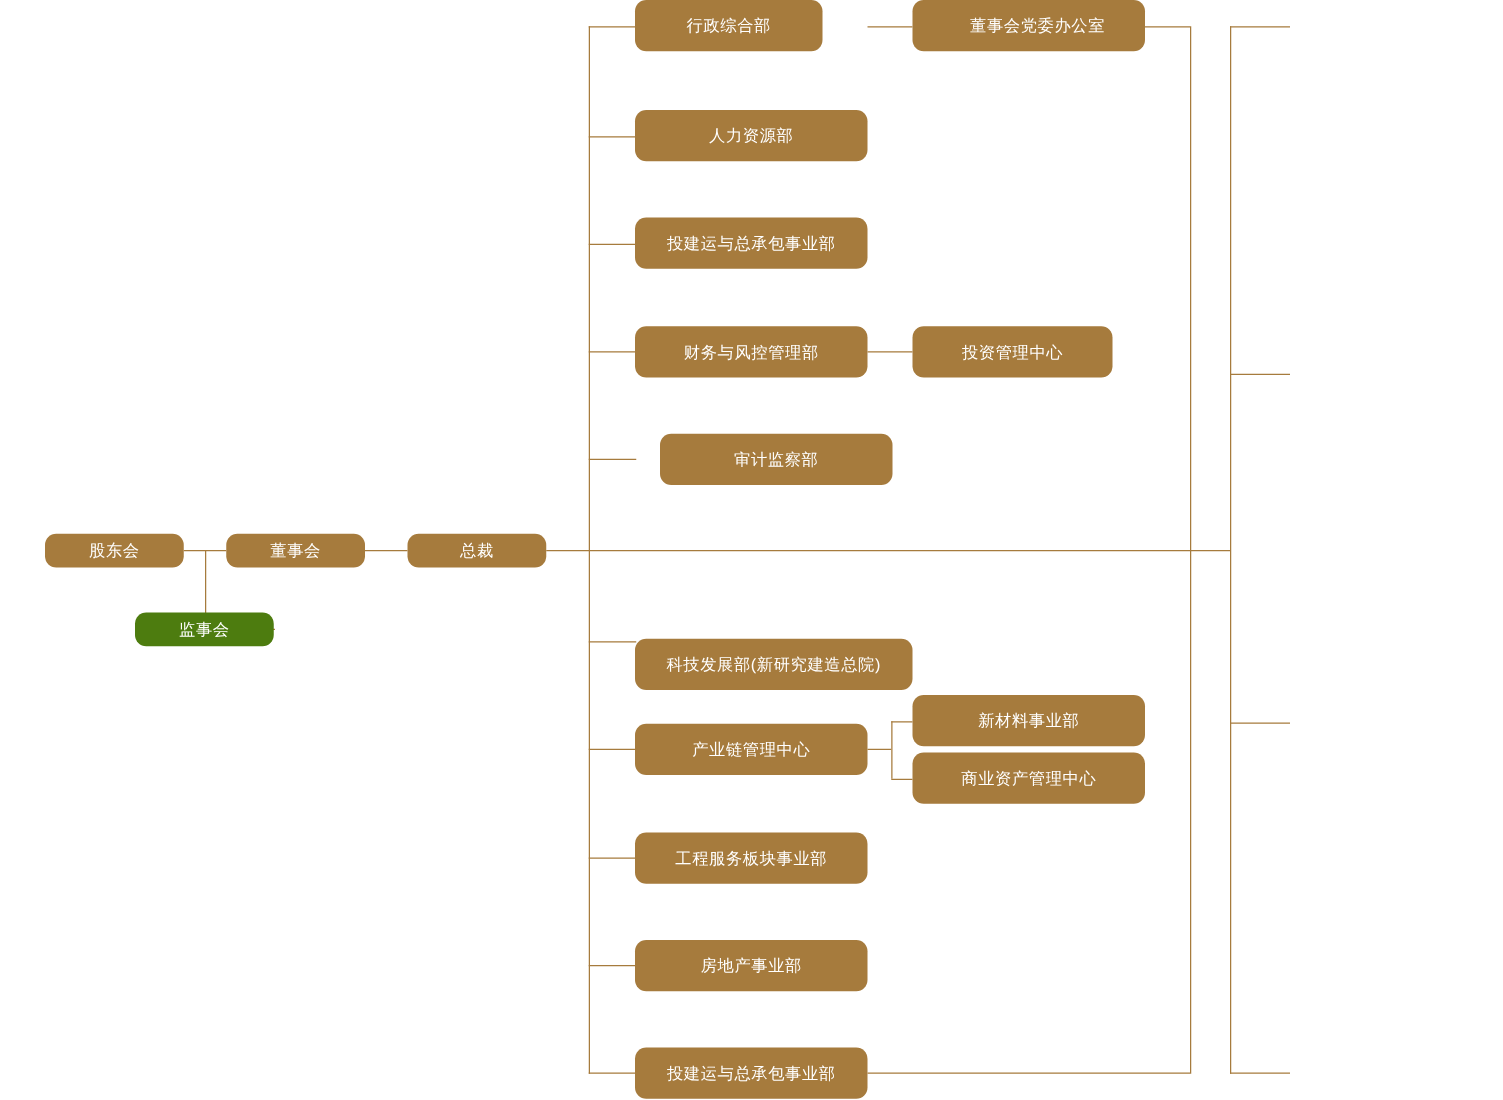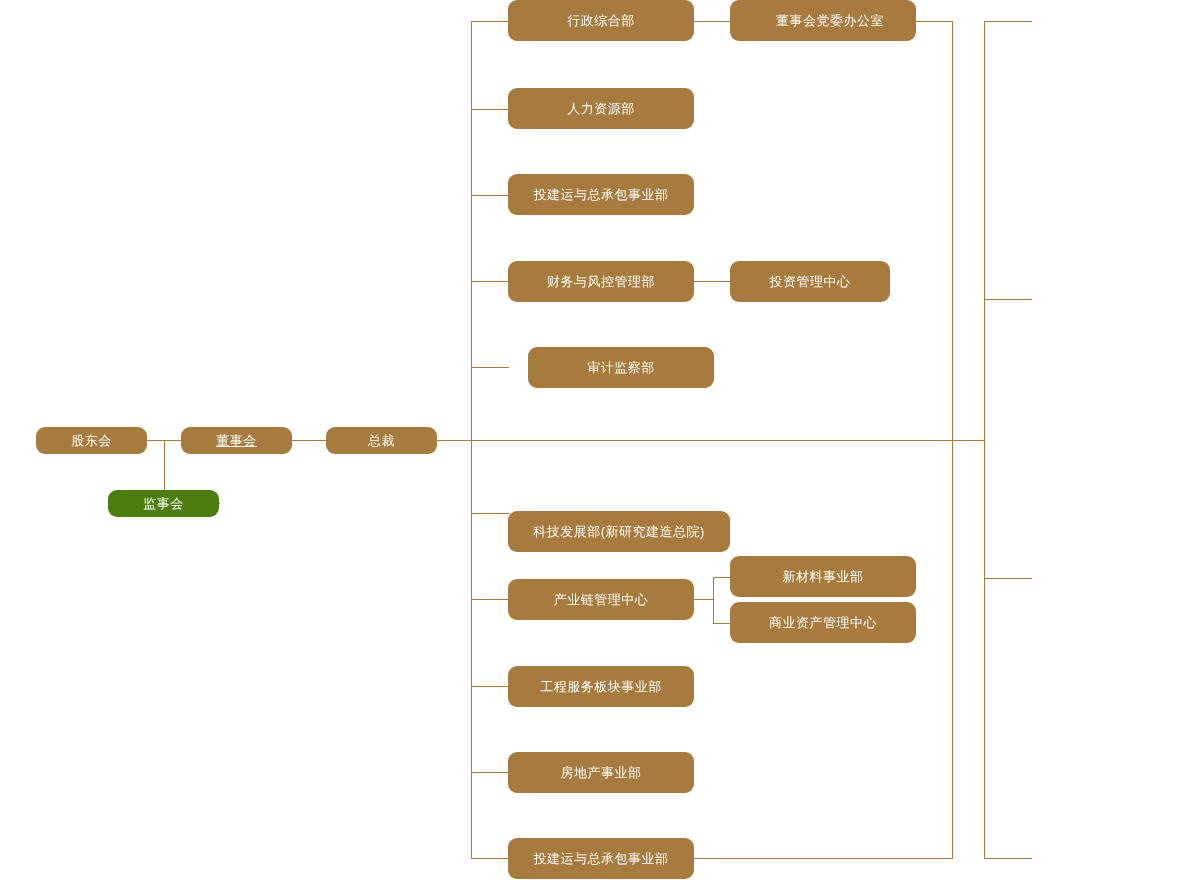--- a/index.html
+++ b/index.html
@@ -68,30 +68,30 @@
       <div class="conn v" style="left: 984px; top: 21px; height: 838px; background: rgb(166, 123, 61);"></div>
       <div class="conn h" style="left: 984px; top: 21px; width: 48px; background: rgb(166, 123, 61);"></div>
       <div class="conn h" style="left: 984px; top: 299px; width: 48px; background: rgb(166, 123, 61);"></div>
       <div class="conn h" style="left: 984px; top: 578px; width: 48px; background: rgb(166, 123, 61);"></div>
       <div class="conn h" style="left: 984px; top: 858px; width: 48px; background: rgb(166, 123, 61);"></div>
     </div>
   <div id="node-layer">
       <div class="node" style="left: 36px; top: 427px; width: 111px; height: 27px; background: rgb(166, 123, 61); color: rgb(255, 255, 255);">
         <span>股东会</span>
       </div>
-      <div class="node" style="left: 181px; top: 427px; width: 111px; height: 27px; background: rgb(166, 123, 61); color: rgb(255, 255, 255); text-decoration: underline;">
+      <div class="node" style="left: 181px; top: 427px; width: 111px; height: 27px; background: rgb(166, 123, 61); color: rgb(255, 255, 255);">
         <span>董事会</span>
       </div>
       <div class="node" style="left: 108px; top: 490px; width: 111px; height: 27px; background: #4d7c0f; color: rgb(255, 255, 255);">
         <span>监事会</span>
       </div>
       <div class="node" style="left: 326px; top: 427px; width: 111px; height: 27px; background: rgb(166, 123, 61); color: rgb(255, 255, 255);">
         <span>总裁</span>
       </div>
-      <div class="node" style="left: 508px; top: 0px; width: 186px; height: 41px; background: rgb(166, 123, 61); color: rgb(255, 255, 255);">
+      <div class="node" style="left: 508px; top: 0px; width: 150px; height: 41px; background: rgb(166, 123, 61); color: rgb(255, 255, 255);">
         <span>行政综合部</span>
       </div>
       <div class="node" style="left: 730px; top: 0px; width: 186px; height: 41px; background: rgb(166, 123, 61); color: rgb(255, 255, 255); padding-left: 20px;">
         <span>董事会党委办公室</span>
       </div>
       <div class="node" style="left: 508px; top: 88px; width: 186px; height: 41px; background: rgb(166, 123, 61); color: rgb(255, 255, 255);">
         <span>人力资源部</span>
       </div>
       <div class="node" style="left: 508px; top: 174px; width: 186px; height: 41px; background: rgb(166, 123, 61); color: rgb(255, 255, 255);">
         <span>投建运与总承包事业部</span>

